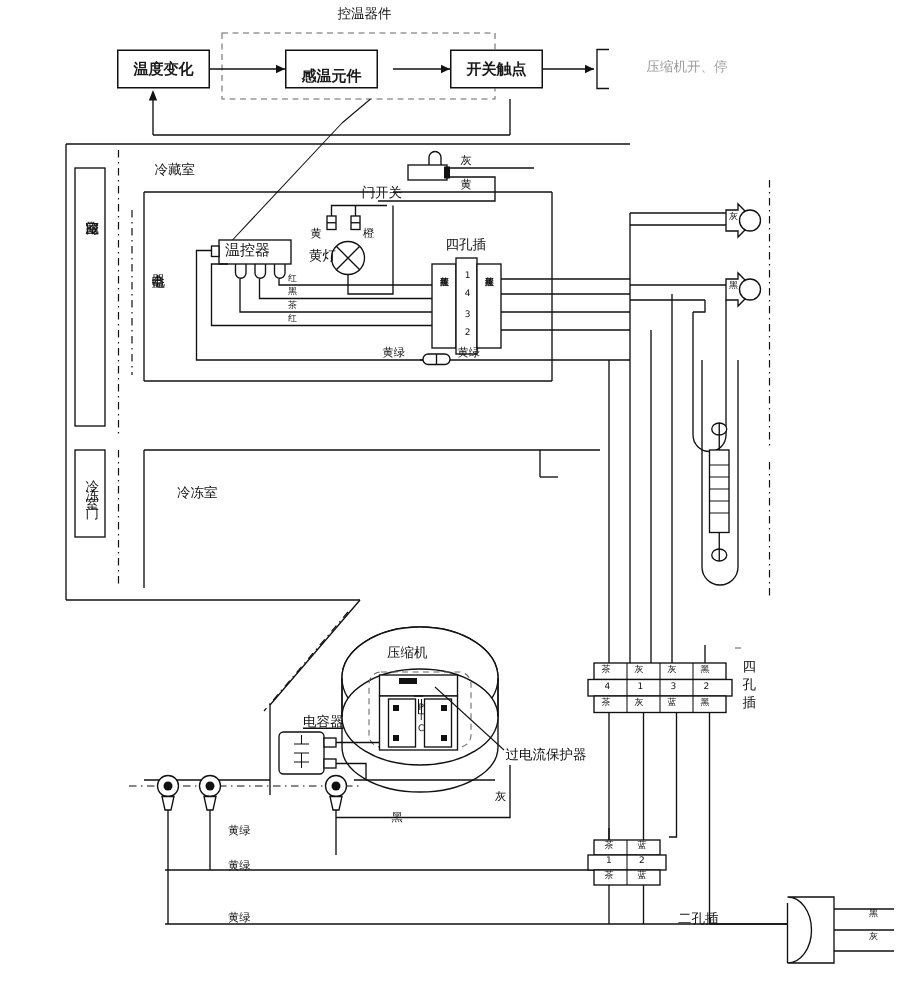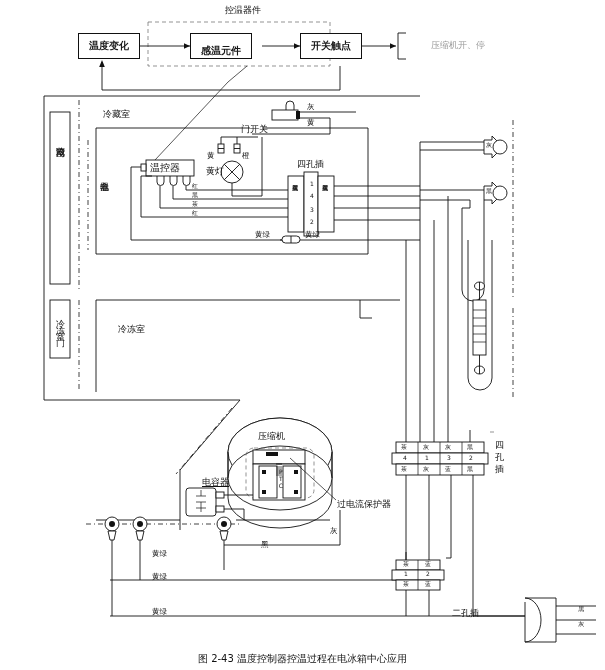--- a/index.html
+++ b/index.html
@@ -387,15 +387,14 @@
   <div class="lbl xs" style="left:425px;top:561px;">蓝</div>
   <div class="lbl xs" style="left:404px;top:571px;">1</div>
   <div class="lbl xs" style="left:426px;top:571px;">2</div>
   <div class="lbl xs" style="left:403px;top:581px;">茶</div>
   <div class="lbl xs" style="left:425px;top:581px;">蓝</div>
   <div class="lbl" style="left:452px;top:569px;margin-top:40px;">二孔插</div>
 
   <div class="lbl vert xs" style="left:578px;top:601px;">黑</div>
   <div class="lbl vert xs" style="left:578px;top:616px;">灰</div>
 
-  <div class="caption" style="top:652px;">图 2-43 温度控制器控温过程在电冰箱中心应用</div>
 
 </div>
 
 </body></html>

